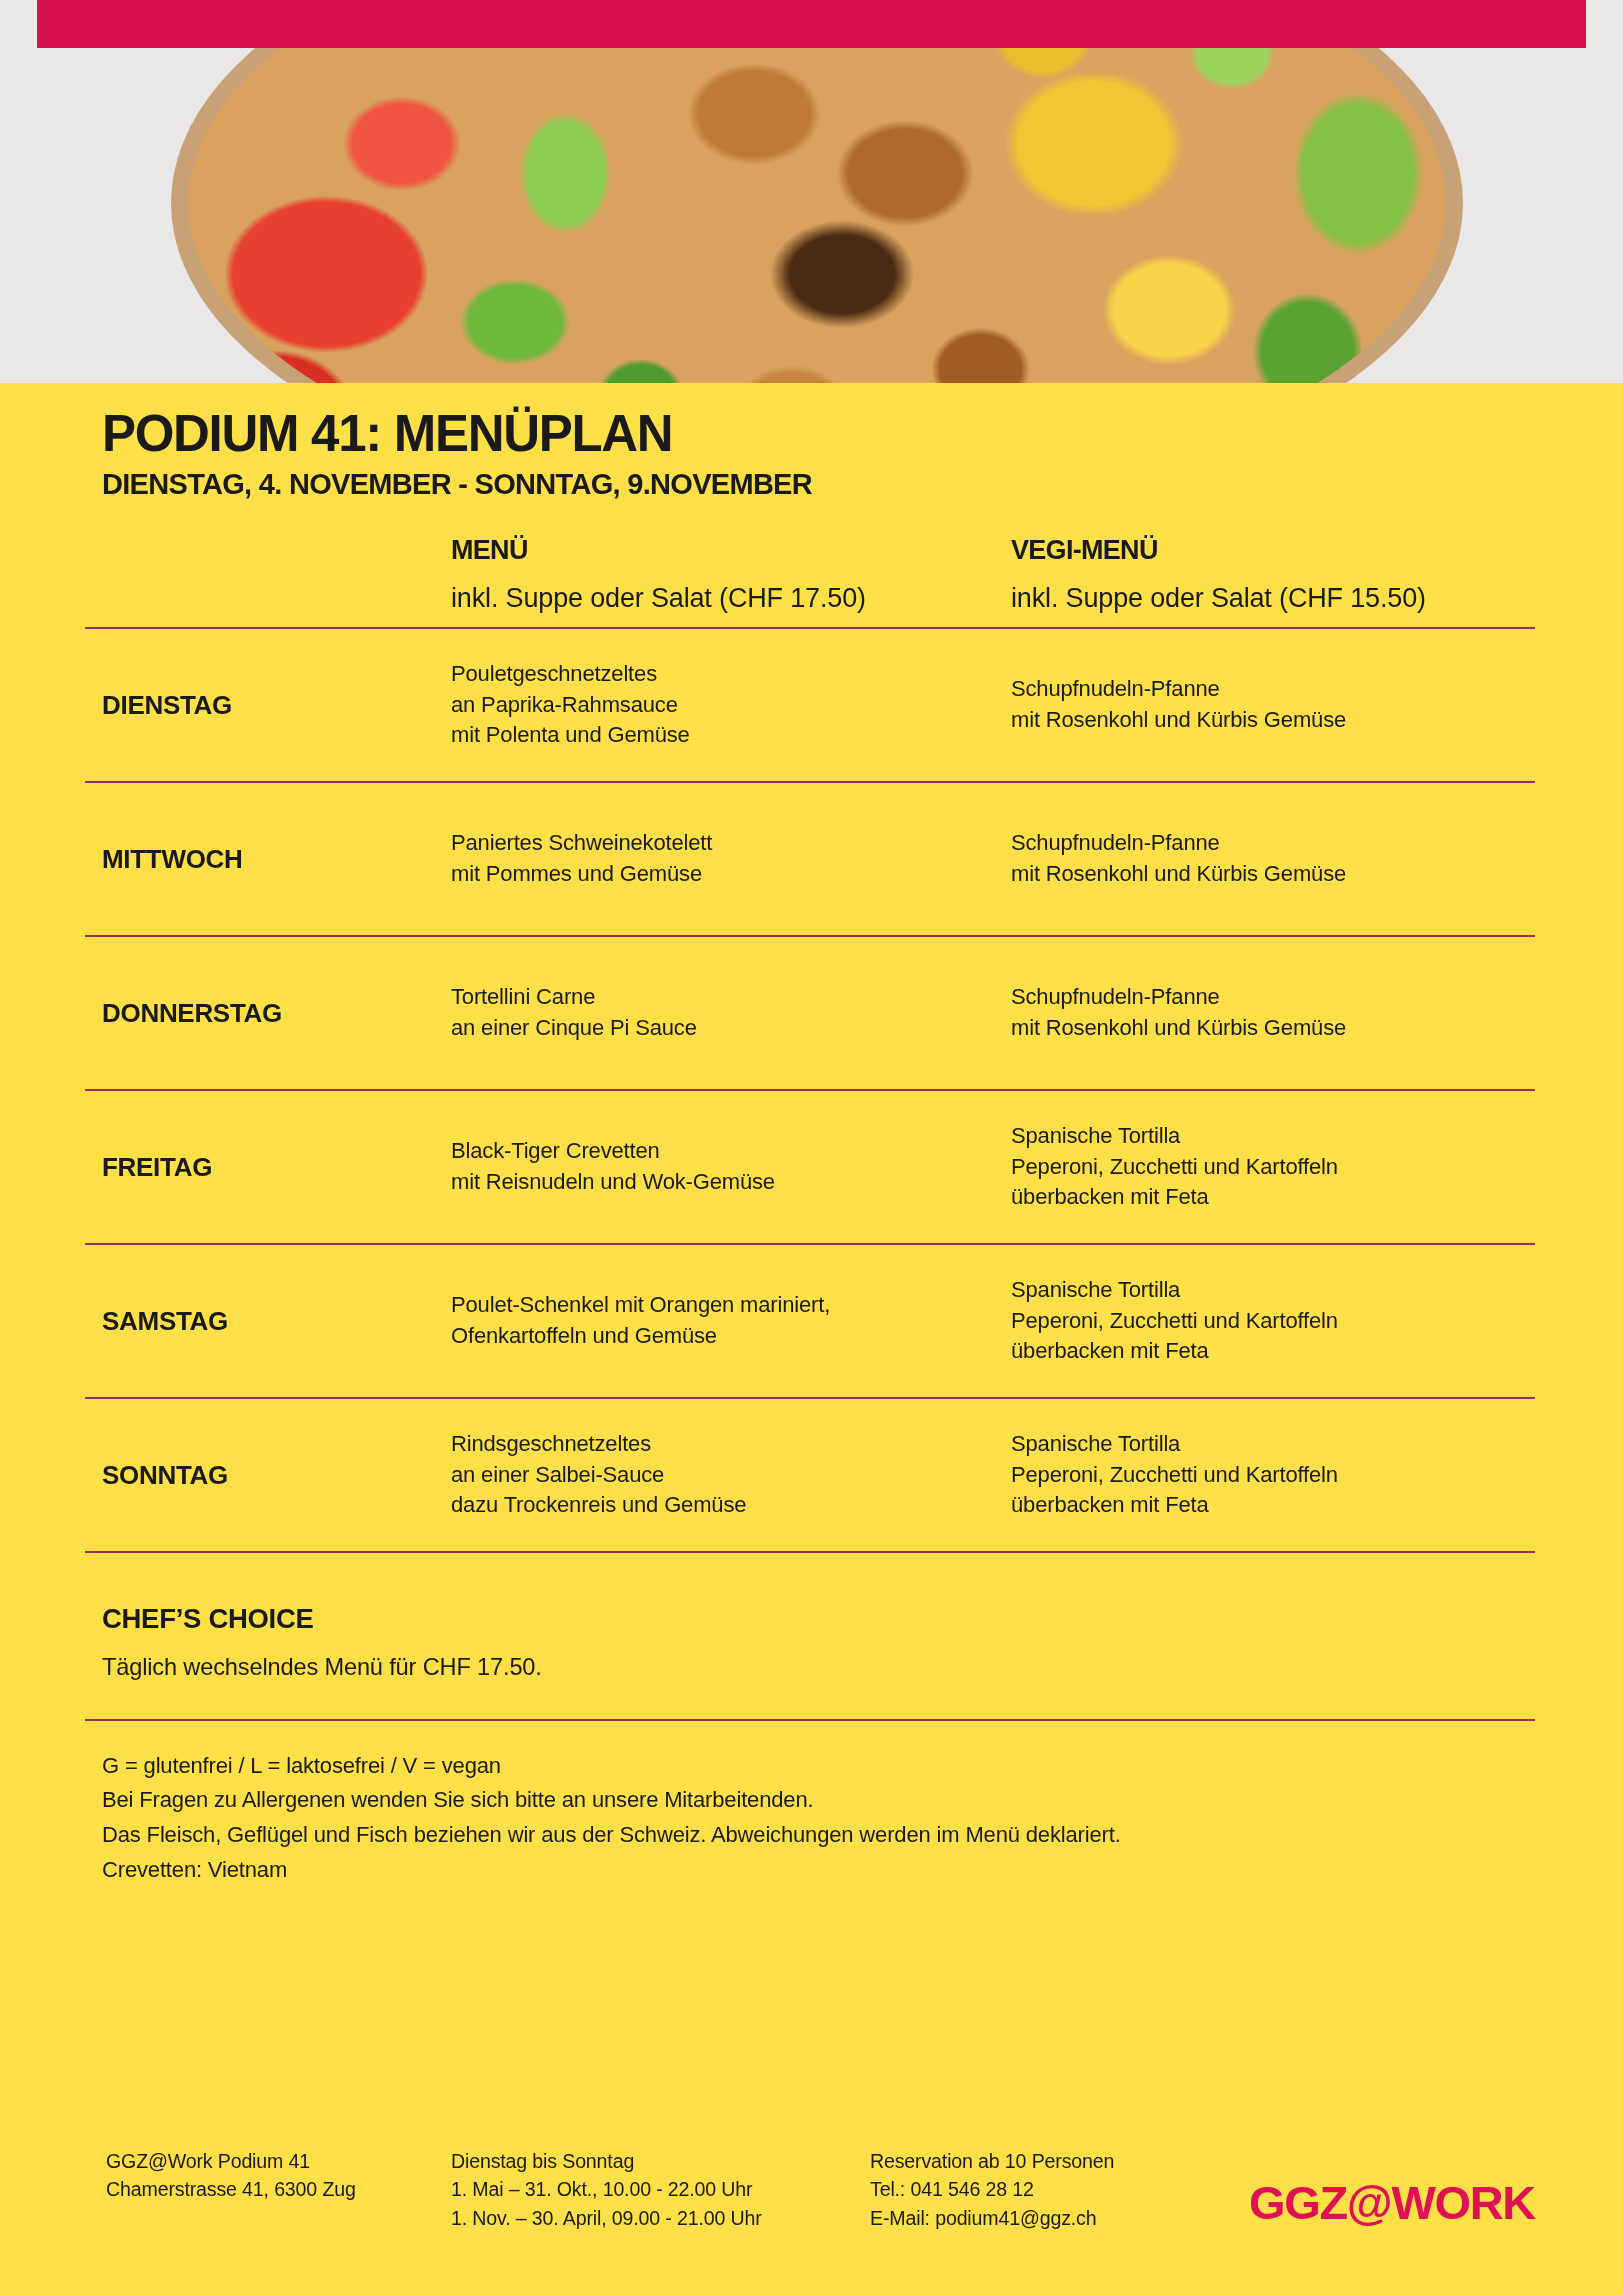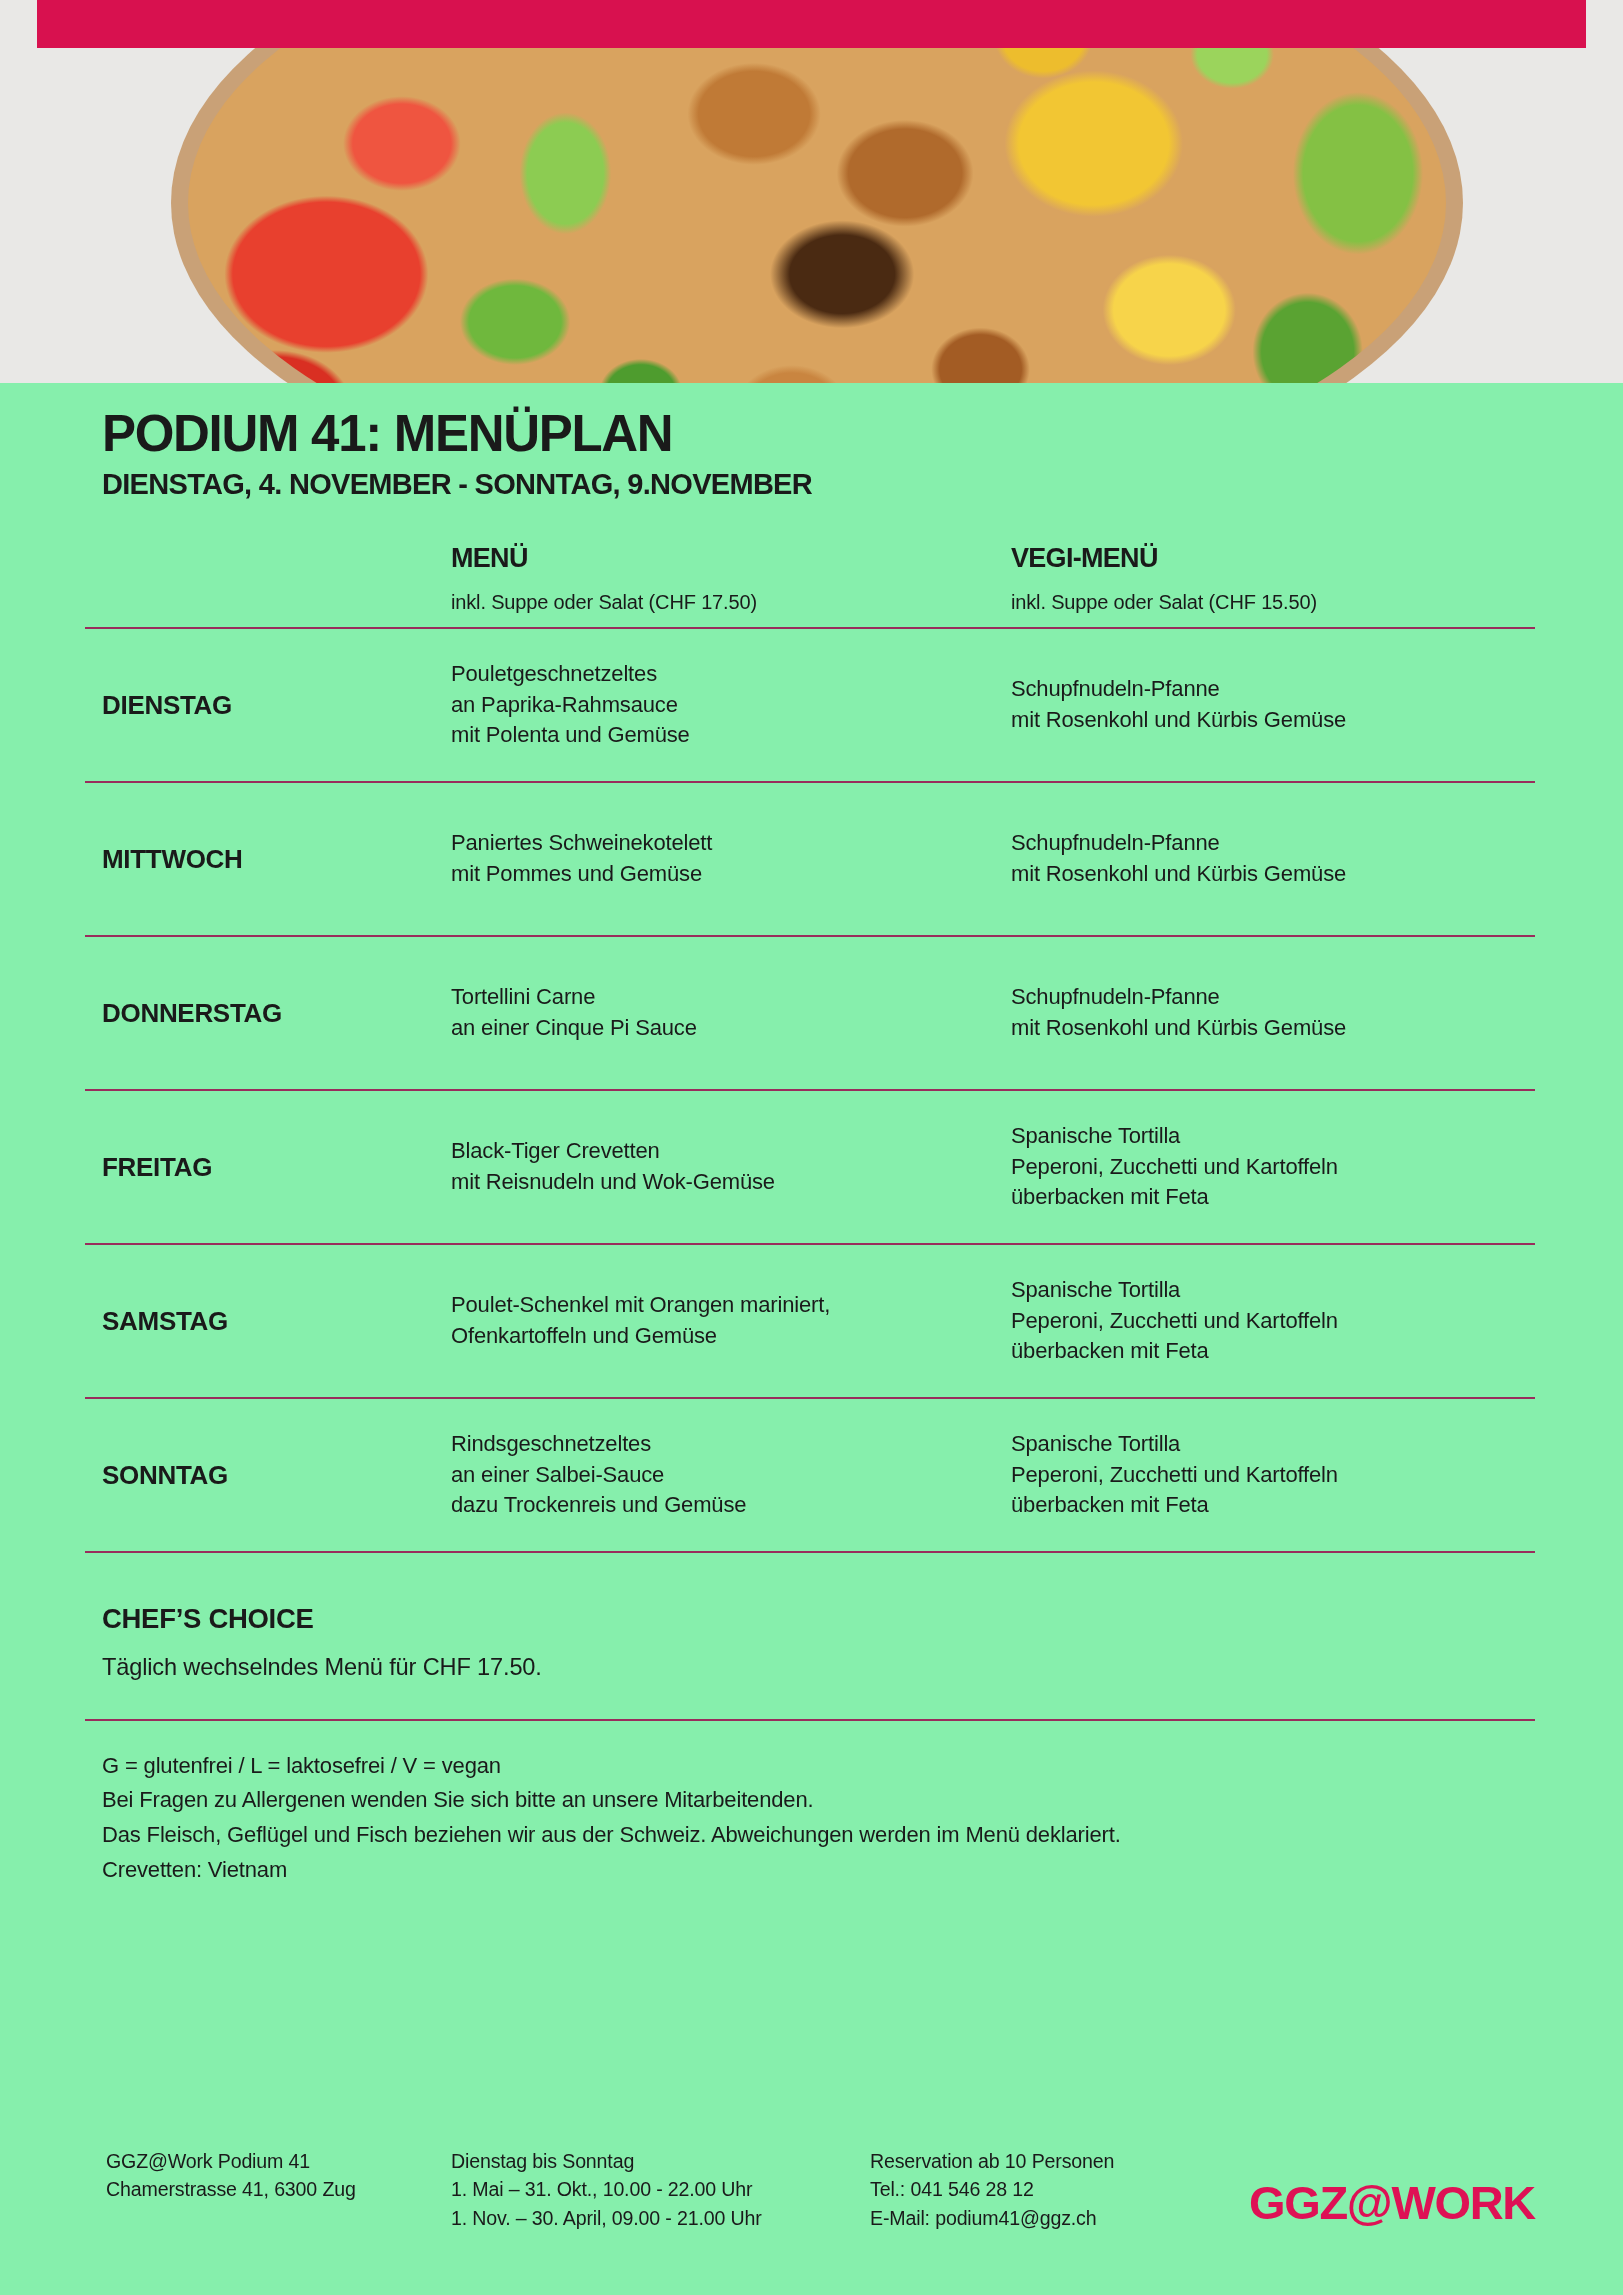--- a/index.html
+++ b/index.html
@@ -6,21 +6,21 @@
   html, body { background: #ffffff; }
   body {
     font-family: "Liberation Sans", sans-serif;
     color: #1a1a1a;
     letter-spacing: -0.015em;
   }
   .page {
     position: relative;
     width: 1623px;
     height: 2295px;
-    background: #86efac;
+    background: #fde047;
     overflow: hidden;
   }
 
   
   .hero {
     position: relative;
     width: 100%;
     height: 383px;
     background: #e9e8e6;
     overflow: hidden;
@@ -92,21 +92,21 @@
   .menu-table { margin-top: 30px; }
   .trow, .thead {
     display: grid;
     grid-template-columns: 366px 560px 525px;
     border-bottom: 2.6px solid #992d5c;
     align-items: center;
   }
   .thead { min-height: 98px; align-items: end; padding-bottom: 13px; }
   .trow { min-height: 154px; }
   .col-header { font-size: 27px; font-weight: 700; letter-spacing: -0.7px; }
-  .col-sub { margin-top: 17px; font-size: 20px; font-weight: 400; }
+  .col-sub { margin-top: 17px; font-size: 27px; font-weight: 400; }
   .day-label {
     font-size: 26px;
     font-weight: 700;
     letter-spacing: -0.3px;
     padding-left: 17px;
   }
   .cell {
     font-size: 22px;
     line-height: 1.4;
     white-space: pre-line;

